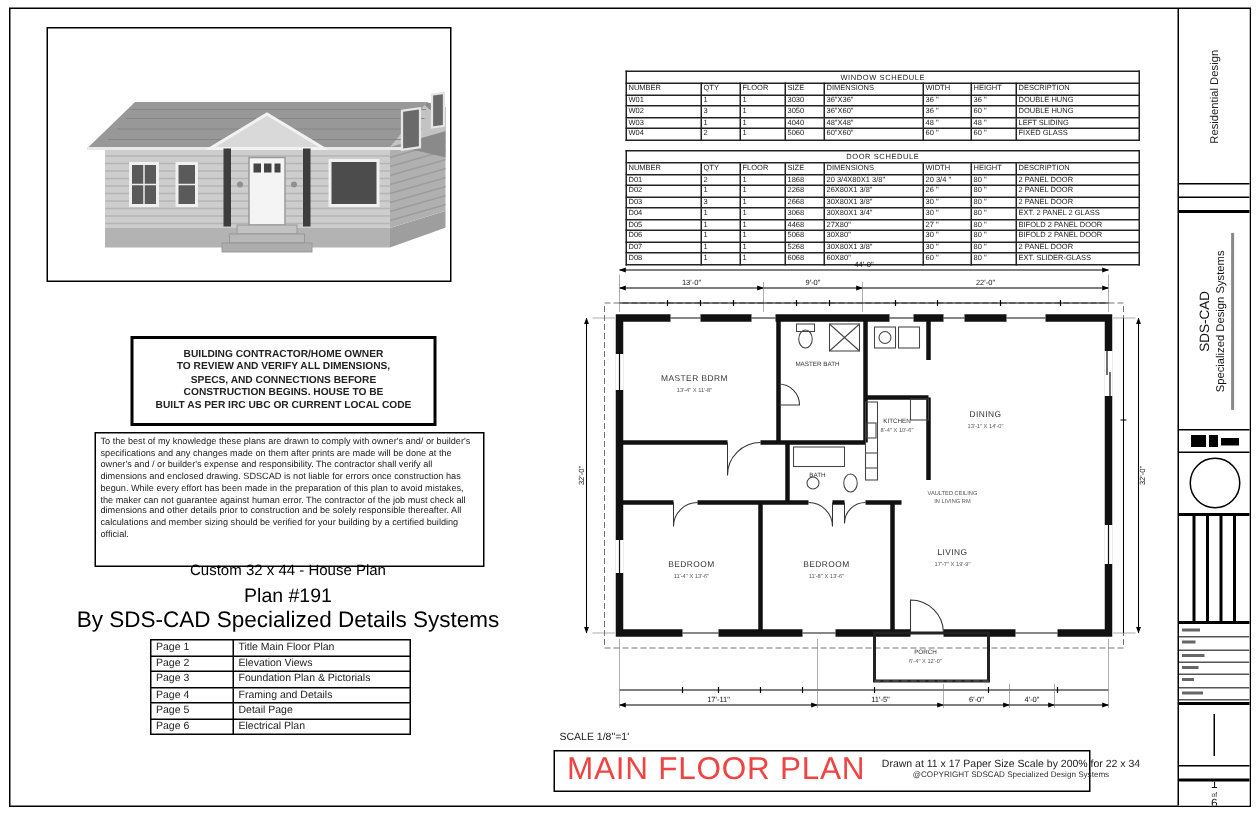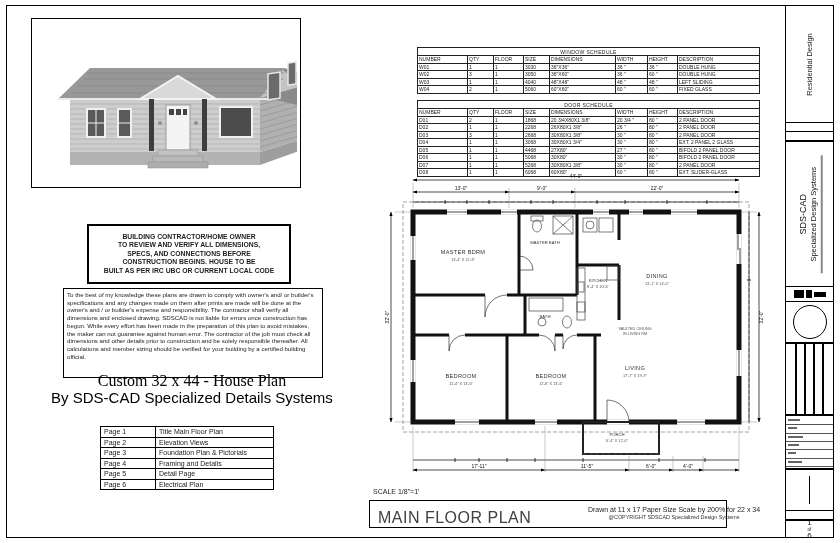--- a/index.html
+++ b/index.html
@@ -24,21 +24,21 @@
 
   
   .notice{position:absolute;left:80px;top:218px;width:200px;height:56px;border:2px solid #000;
           display:flex;flex-direction:column;justify-content:center;text-align:center;
           font-size:6.8px;line-height:8.6px;font-weight:bold;color:#222;}
   .disclaimer{position:absolute;left:56px;top:282px;width:252px;height:84px;border:1px solid #000;
           font-size:6.1px;line-height:7.7px;padding:2px 3px;color:#222;text-align:left;}
 
   
   .plantitle{position:absolute;left:30px;top:366px;width:310px;text-align:center;color:#000;}
-  .plantitle .t1{font-size:16px;line-height:17px;font-family:Liberation Serif, serif;}
+  .plantitle .t1{font-size:10px;line-height:17px;}
   .plantitle .t2{font-size:13px;line-height:16px;}
   .plantitle .t3{font-size:15px;line-height:18px;}
 
   
   table.pages{position:absolute;left:93px;top:420px;border-collapse:collapse;table-layout:fixed;
               width:174px;font-size:7px;}
   table.pages td{border:1px solid #000;height:9.5px;padding:0 3px;white-space:nowrap;overflow:hidden;color:#222;}
   table.pages td:first-child{width:48px;}
 
   
@@ -54,21 +54,21 @@
   .dim{stroke:#000;stroke-width:0.7;}
   .ext{stroke:#777;stroke-width:0.4;}
   .tick{stroke:#000;stroke-width:0.8;}
   text.dt{font-size:5px;fill:#111;text-anchor:middle;font-family:"Liberation Sans",sans-serif;}
   text.rn{font-size:5.6px;fill:#333;text-anchor:middle;letter-spacing:.3px;font-family:"Liberation Sans",sans-serif;}
   text.rns{font-size:4.2px;fill:#333;text-anchor:middle;font-family:"Liberation Sans",sans-serif;}
   text.rd{font-size:3.8px;fill:#555;text-anchor:middle;font-family:"Liberation Sans",sans-serif;}
 
   .scale-note{position:absolute;left:366px;top:482px;font-size:7px;color:#222;}
   .main-title-box{position:absolute;left:362px;top:494px;width:348px;height:26px;border:1.5px solid #000;
-        display:flex;align-items:flex-end;padding-left:8px;font-size:16px;letter-spacing:.5px;color:#404040;}
+        display:flex;align-items:flex-start;padding-left:8px;font-size:21px;letter-spacing:.5px;color:#ef4444;}
   .print-note{position:absolute;left:556px;top:499px;width:222px;text-align:center;}
   .print-note .pn{font-size:7px;color:#222;line-height:9px;}
   .print-note .copy{font-size:5.4px;color:#333;line-height:7px;}
 
   
   .tb{position:absolute;right:0;top:0;width:47px;height:100%;border-left:1.5px solid #000;
       display:flex;flex-direction:column;background:#fff;}
   .tb section{position:relative;display:flex;align-items:center;justify-content:center;overflow:hidden;}
   .vtext{transform:rotate(-90deg);white-space:nowrap;text-align:center;}
   .s1{height:116px;border-bottom:1px solid #000;}
@@ -362,20 +362,21 @@
     <div>TO REVIEW AND VERIFY ALL DIMENSIONS,</div>
     <div>SPECS, AND CONNECTIONS BEFORE</div>
     <div>CONSTRUCTION BEGINS. HOUSE TO BE</div>
     <div>BUILT AS PER IRC UBC OR CURRENT LOCAL CODE</div>
   </div>
 
   <div class="disclaimer">To the best of my knowledge these plans are drawn to comply with owner's and/ or builder's specifications and any changes made on them after prints are made will be done at the owner's and / or builder's expense and responsibility. The contractor shall verify all dimensions and enclosed drawing. SDSCAD is not liable for errors once construction has begun. While every effort has been made in the preparation of this plan to avoid mistakes, the maker can not guarantee against human error. The contractor of the job must check all dimensions and other details prior to construction and be solely responsible thereafter.  All calculations and member sizing should be verified for your building by a certified building official.</div>
 
   <div class="plantitle">
     <div class="t1">Custom 32 x 44 - House Plan</div>
+    <div class="t2">Plan #191</div>
     <div class="t3">By SDS-CAD Specialized Details Systems</div>
   </div>
 
   <table class="pages">
     <tbody>
         <tr>
           <td>Page 1</td>
           <td>Title Main Floor Plan</td>
         </tr>
         <tr>

